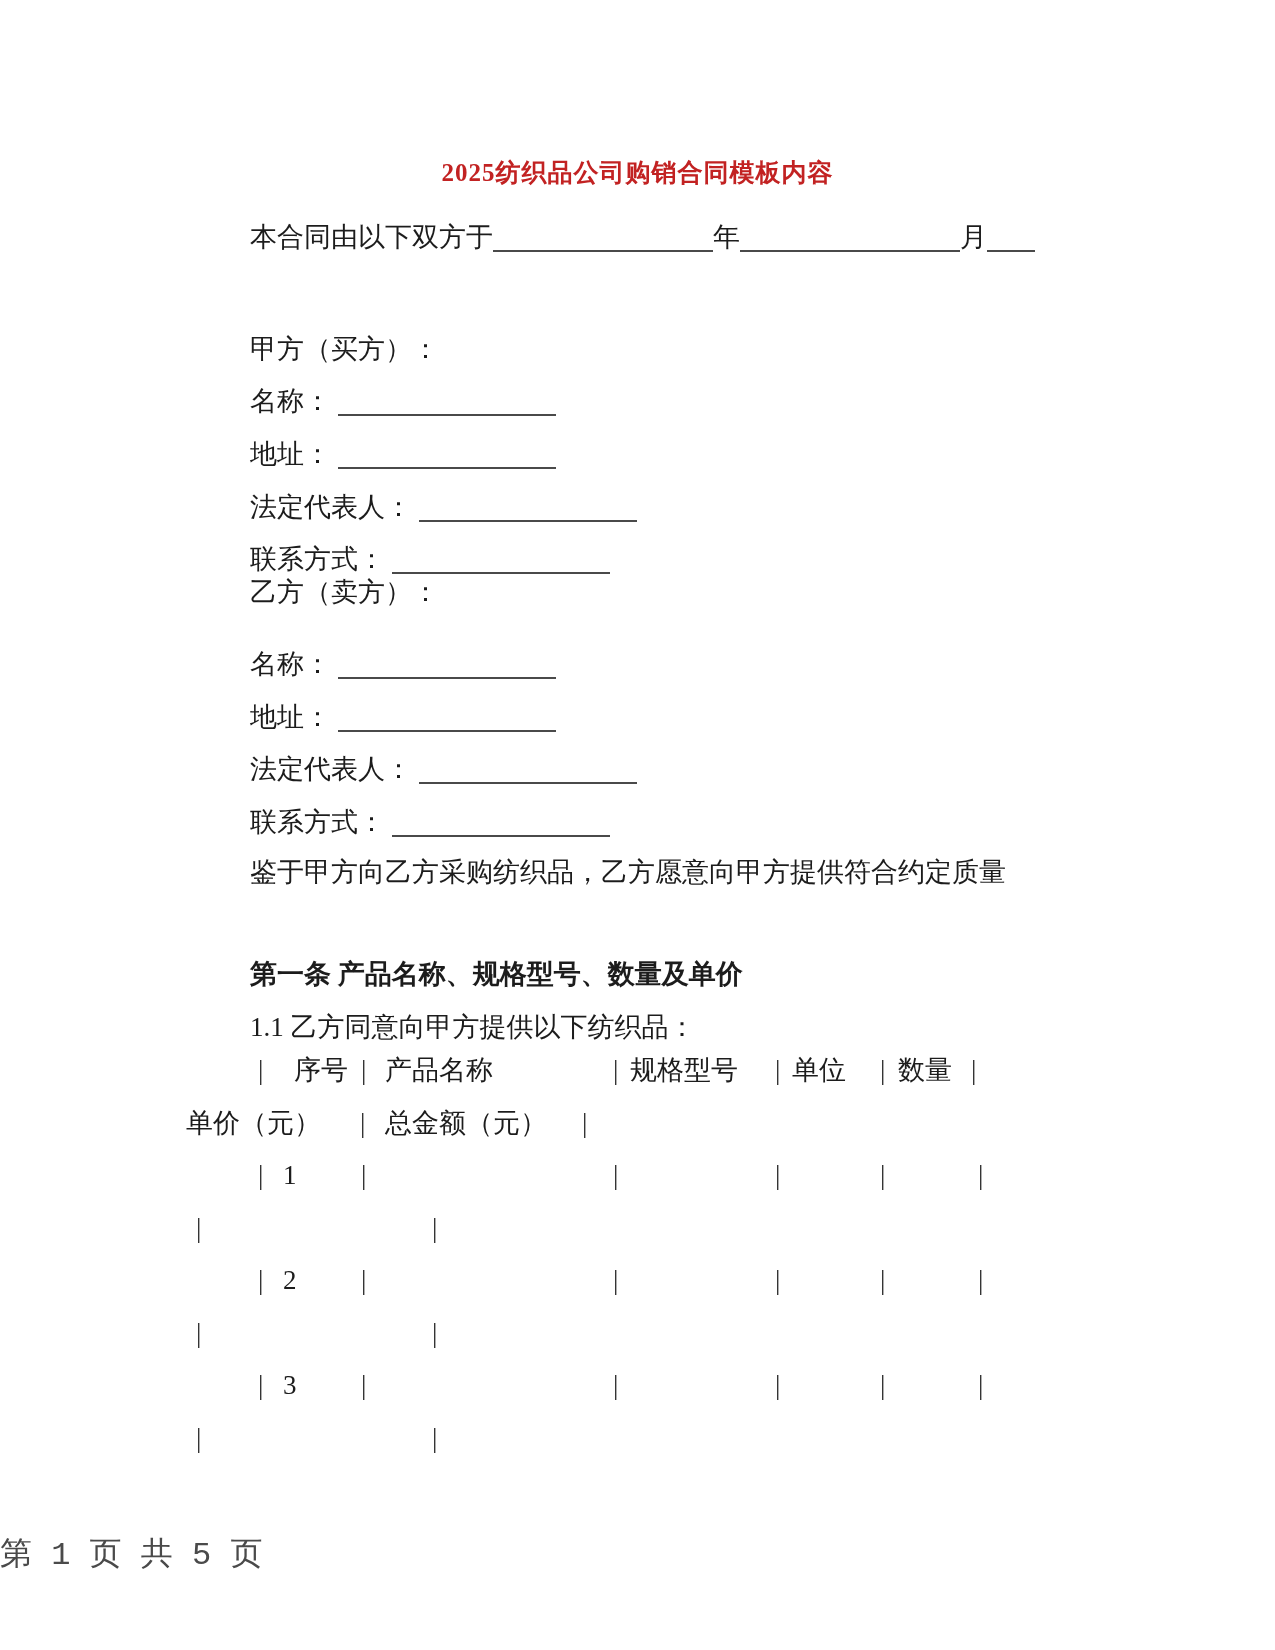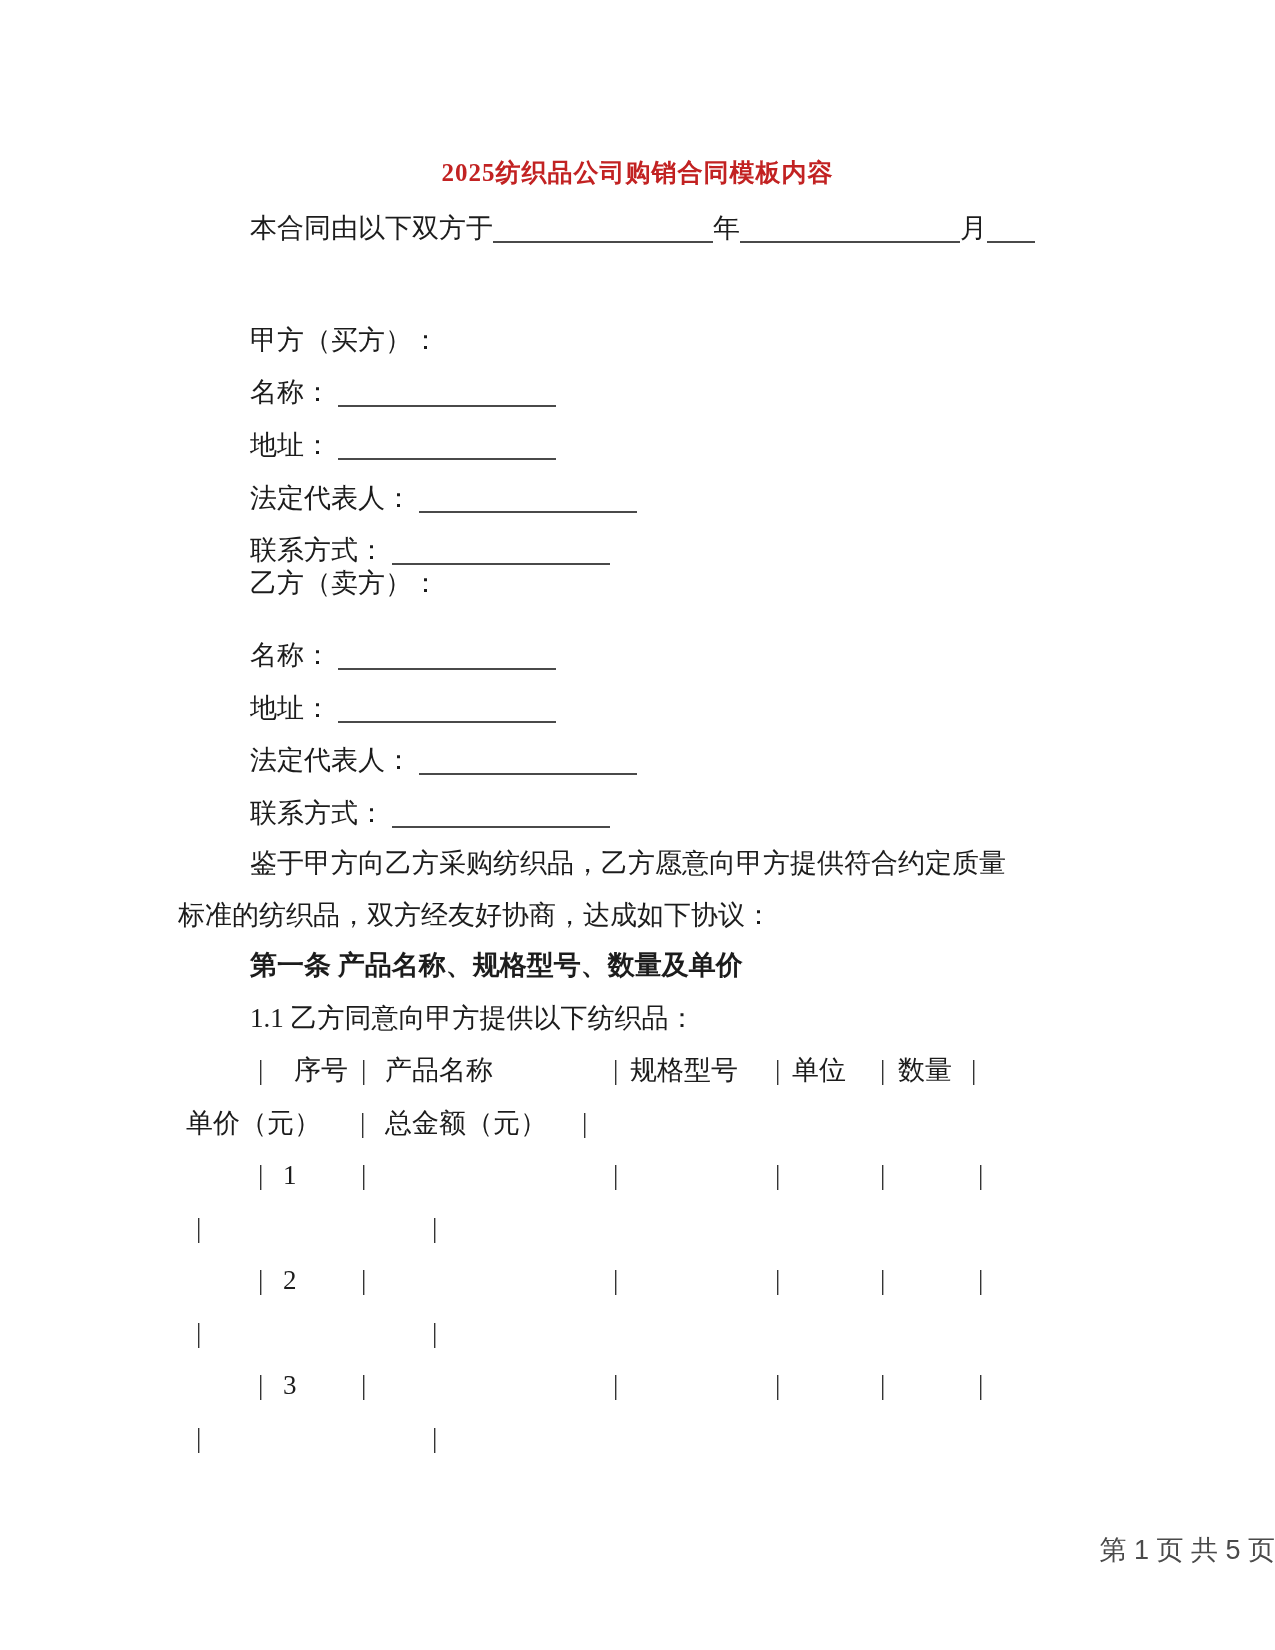--- a/index.html
+++ b/index.html
@@ -18,21 +18,21 @@
     color:#c22222;
     letter-spacing:1px;
     white-space:nowrap;
   }
   .line{
     position:absolute;left:178px;right:150px;
     height:38px;line-height:38px;
     font-size:27px;
     white-space:nowrap;
   }
-  .indent{padding-left:72px;}
+  .indent{padding-left:72px;margin-top:9px;}
   .bold{font-weight:bold;}
   
   .u{
     display:inline-block;
     height:2px;
     border-bottom:2px solid #4a4a4a;
     vertical-align:-6px;
   }
   .u218{width:218px;}
   .u220{width:220px;}
@@ -41,23 +41,23 @@
   
   .tline{
     position:absolute;left:178px;right:0;
     height:38px;line-height:38px;
     font-size:27px;
   }
   .tp,.tc{position:absolute;top:0;white-space:nowrap;}
   .tp{color:#2e2e2e;}
   .footer{
     position:absolute;top:1532px;left:0;width:100%;
-    text-align:right;
-    font-family:Liberation Sans, sans-serif;
-    font-size:27px;
+    text-align:left;
+    font-family:Liberation Mono, monospace;
+    font-size:32px;
     color:#4a4a4a;
     white-space:nowrap;
   }
 </style>
 </head>
 <body>
 
 <div class="page">
 
   <div class="doc-title">2025纺织品公司购销合同模板内容</div>
@@ -71,21 +71,20 @@
   <div class="line indent" style="top:479px"><span>法定代表人：</span> <span class="u u218"></span></div>
   <div class="line indent" style="top:531px"><span>联系方式：</span> <span class="u u218"></span></div>
 
   <div class="line indent" style="top:564px"><span>乙方（卖方）：</span></div>
   <div class="line indent" style="top:636px"><span>名称：</span> <span class="u u218"></span></div>
   <div class="line indent" style="top:689px"><span>地址：</span> <span class="u u218"></span></div>
   <div class="line indent" style="top:741px"><span>法定代表人：</span> <span class="u u218"></span></div>
   <div class="line indent" style="top:794px"><span>联系方式：</span> <span class="u u218"></span></div>
 
   <div class="line indent" style="top:844px"><span>鉴于甲方向乙方采购纺织品，乙方愿意向甲方提供符合约定质量</span></div>
-  <div class="line" style="top:896px"><span>标准的纺织品，双方经友好协商，达成如下协议：</span></div>
 
   <div class="line indent bold" style="top:946px"><span>第一条 产品名称、规格型号、数量及单价</span></div>
   <div class="line indent" style="top:999px"><span>1.1 乙方同意向甲方提供以下纺织品：</span></div>
 
   <div class="tline" style="top:1051px">
     <span class="tp" style="left:80px">|</span>
     <span class="tc" style="left:116px">序号</span>
     <span class="tp" style="left:183px">|</span>
     <span class="tc" style="left:207px">产品名称</span>
     <span class="tp" style="left:435px">|</span>

